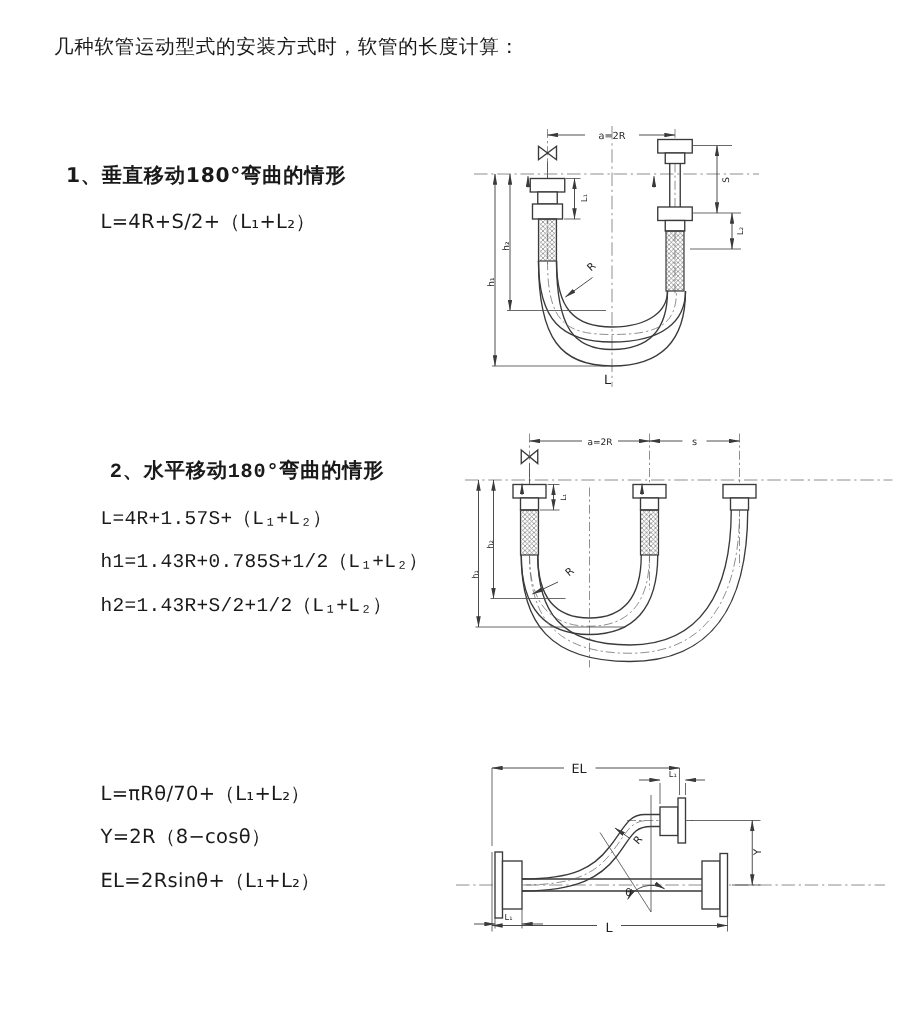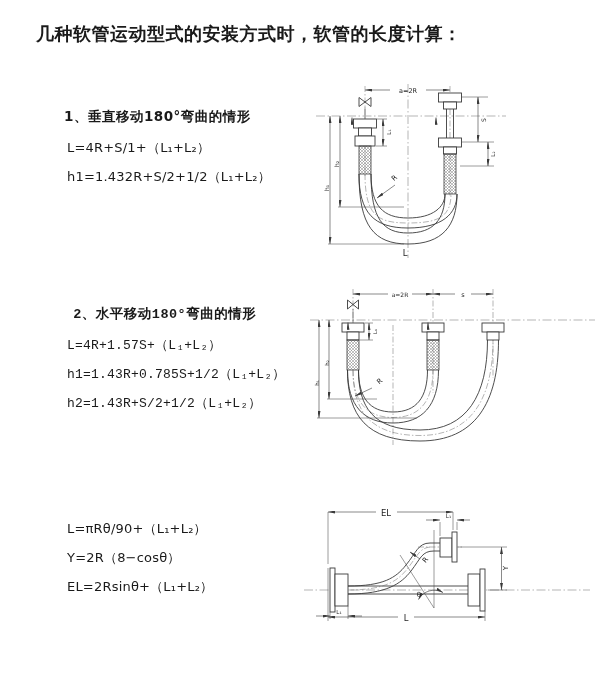--- a/index.html
+++ b/index.html
@@ -1,21 +1,21 @@
 <!DOCTYPE html>
 <html><head>
 <meta charset="utf-8">
 <style>
   html,body{margin:0;padding:0;}
   body{
     width:600px;height:675px;position:relative;overflow:hidden;
     background:#ffffff;color:#1a1a1a;
     font-family:"DejaVu Sans","Liberation Sans",sans-serif;
   }
-  .title{position:absolute;left:36px;top:22px;font-size:18px;font-weight:bold;letter-spacing:0.5px;}
+  .title{position:absolute;left:36px;top:22px;font-size:13px;font-weight:normal;letter-spacing:0.5px;}
   .sec{position:absolute;left:44px;}
   #sec1{top:108px;}
   #sec2{top:305px;font-family:Liberation Mono, monospace;}
   #sec3{top:520px;}
   .sec h2{font-size:13.5px;font-weight:bold;margin:0 0 13px 0;letter-spacing:0.5px;text-align:center;}
   .sec p.formula{font-size:13px;margin:0 0 11px 23px;letter-spacing:0.2px;}
   .diagram{position:absolute;}
   #dg1{left:308px;top:76px;}
   #dg2{left:305px;top:283px;}
   #dg3{left:298px;top:498px;}
@@ -39,22 +39,21 @@
     <pattern id="hatch" patternUnits="userSpaceOnUse" width="3" height="3">
       <path d="M0,0 L3,3 M3,0 L0,3" stroke="#666" stroke-width="0.4"></path>
     </pattern>
   </defs>
 </svg>
 
 <div class="title">几种软管运动型式的安装方式时，软管的长度计算：</div>
 
 <div class="sec" id="sec1">
   <h2>1、垂直移动180°弯曲的情形</h2>
-  <p class="formula">L=4R+S/1+（L₁+L₂）</p>
-  <p class="formula">h1=1.432R+S/2+1/2（L₁+L₂）</p>
+  <p class="formula">L=4R+S/2+（L₁+L₂）</p>
 </div>
 
 <svg class="diagram" id="dg1" width="290" height="190" viewBox="0 0 290 190">
 
   <g>
     <path class="cl" d="M 8,40 H 198"></path>
     <path class="cl" d="M 100,8 V 182"></path>
     <path class="cl2" d="M 57,10 V 100"></path>
     <path class="cl2" d="M 142,10 V 120"></path>
   </g>
@@ -204,21 +203,21 @@
   </g>
 
   <g>
     <path class="thin" d="M 60,40 H 68 M 55,57 H 68"></path>
     <path class="dim" d="M 64,40 V 57" marker-start="url(#ah)" marker-end="url(#ah)"></path>
     <text class="lbl" x="70" y="50.5" font-size="5" text-anchor="middle" transform="rotate(-90 70 48.5)">L₁</text>
   </g>
 </svg>
 
 <div class="sec" id="sec3">
-  <p class="formula">L=πRθ/90+（L₁+L₂）</p>
+  <p class="formula">L=πRθ/70+（L₁+L₂）</p>
   <p class="formula">Y=2R（8−cosθ）</p>
   <p class="formula">EL=2Rsinθ+（L₁+L₂）</p>
 </div>
 
 <svg class="diagram" id="dg3" width="300" height="145" viewBox="0 0 300 145">
   <g>
     <path class="cl" d="M 6,92 H 292"></path>
     <path class="cl2" d="M 120,49 H 166"></path>
   </g>
 

